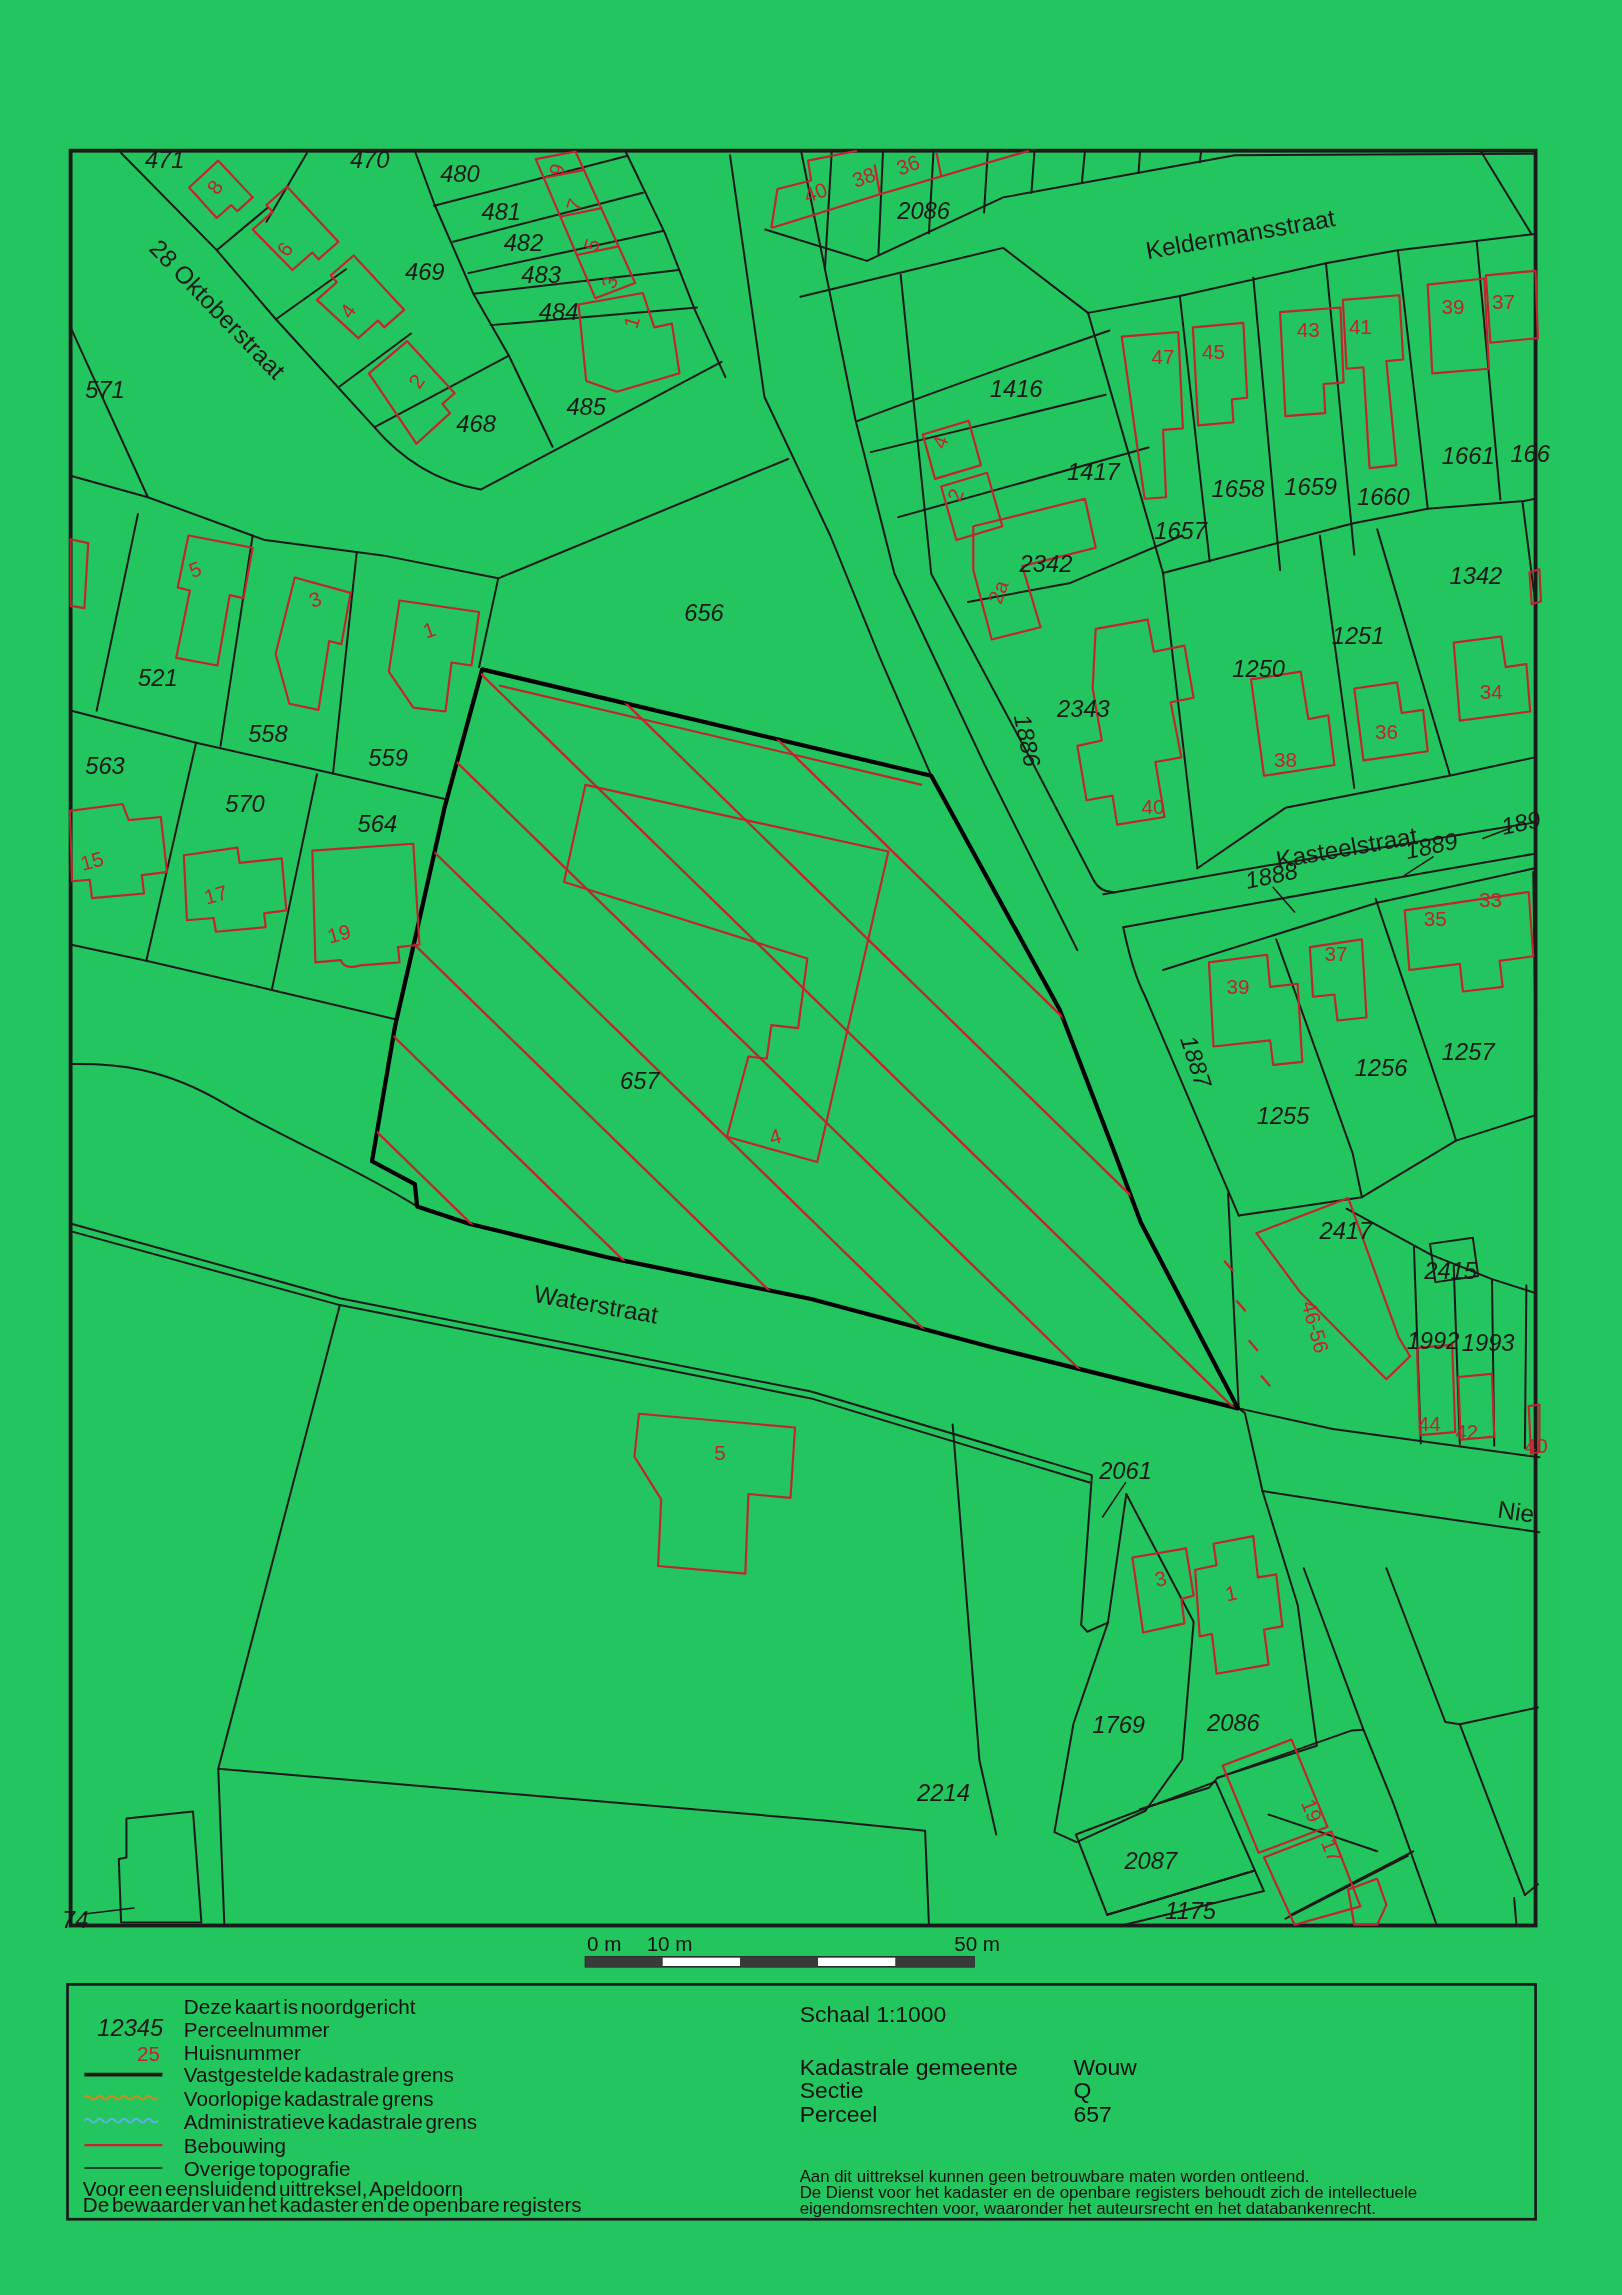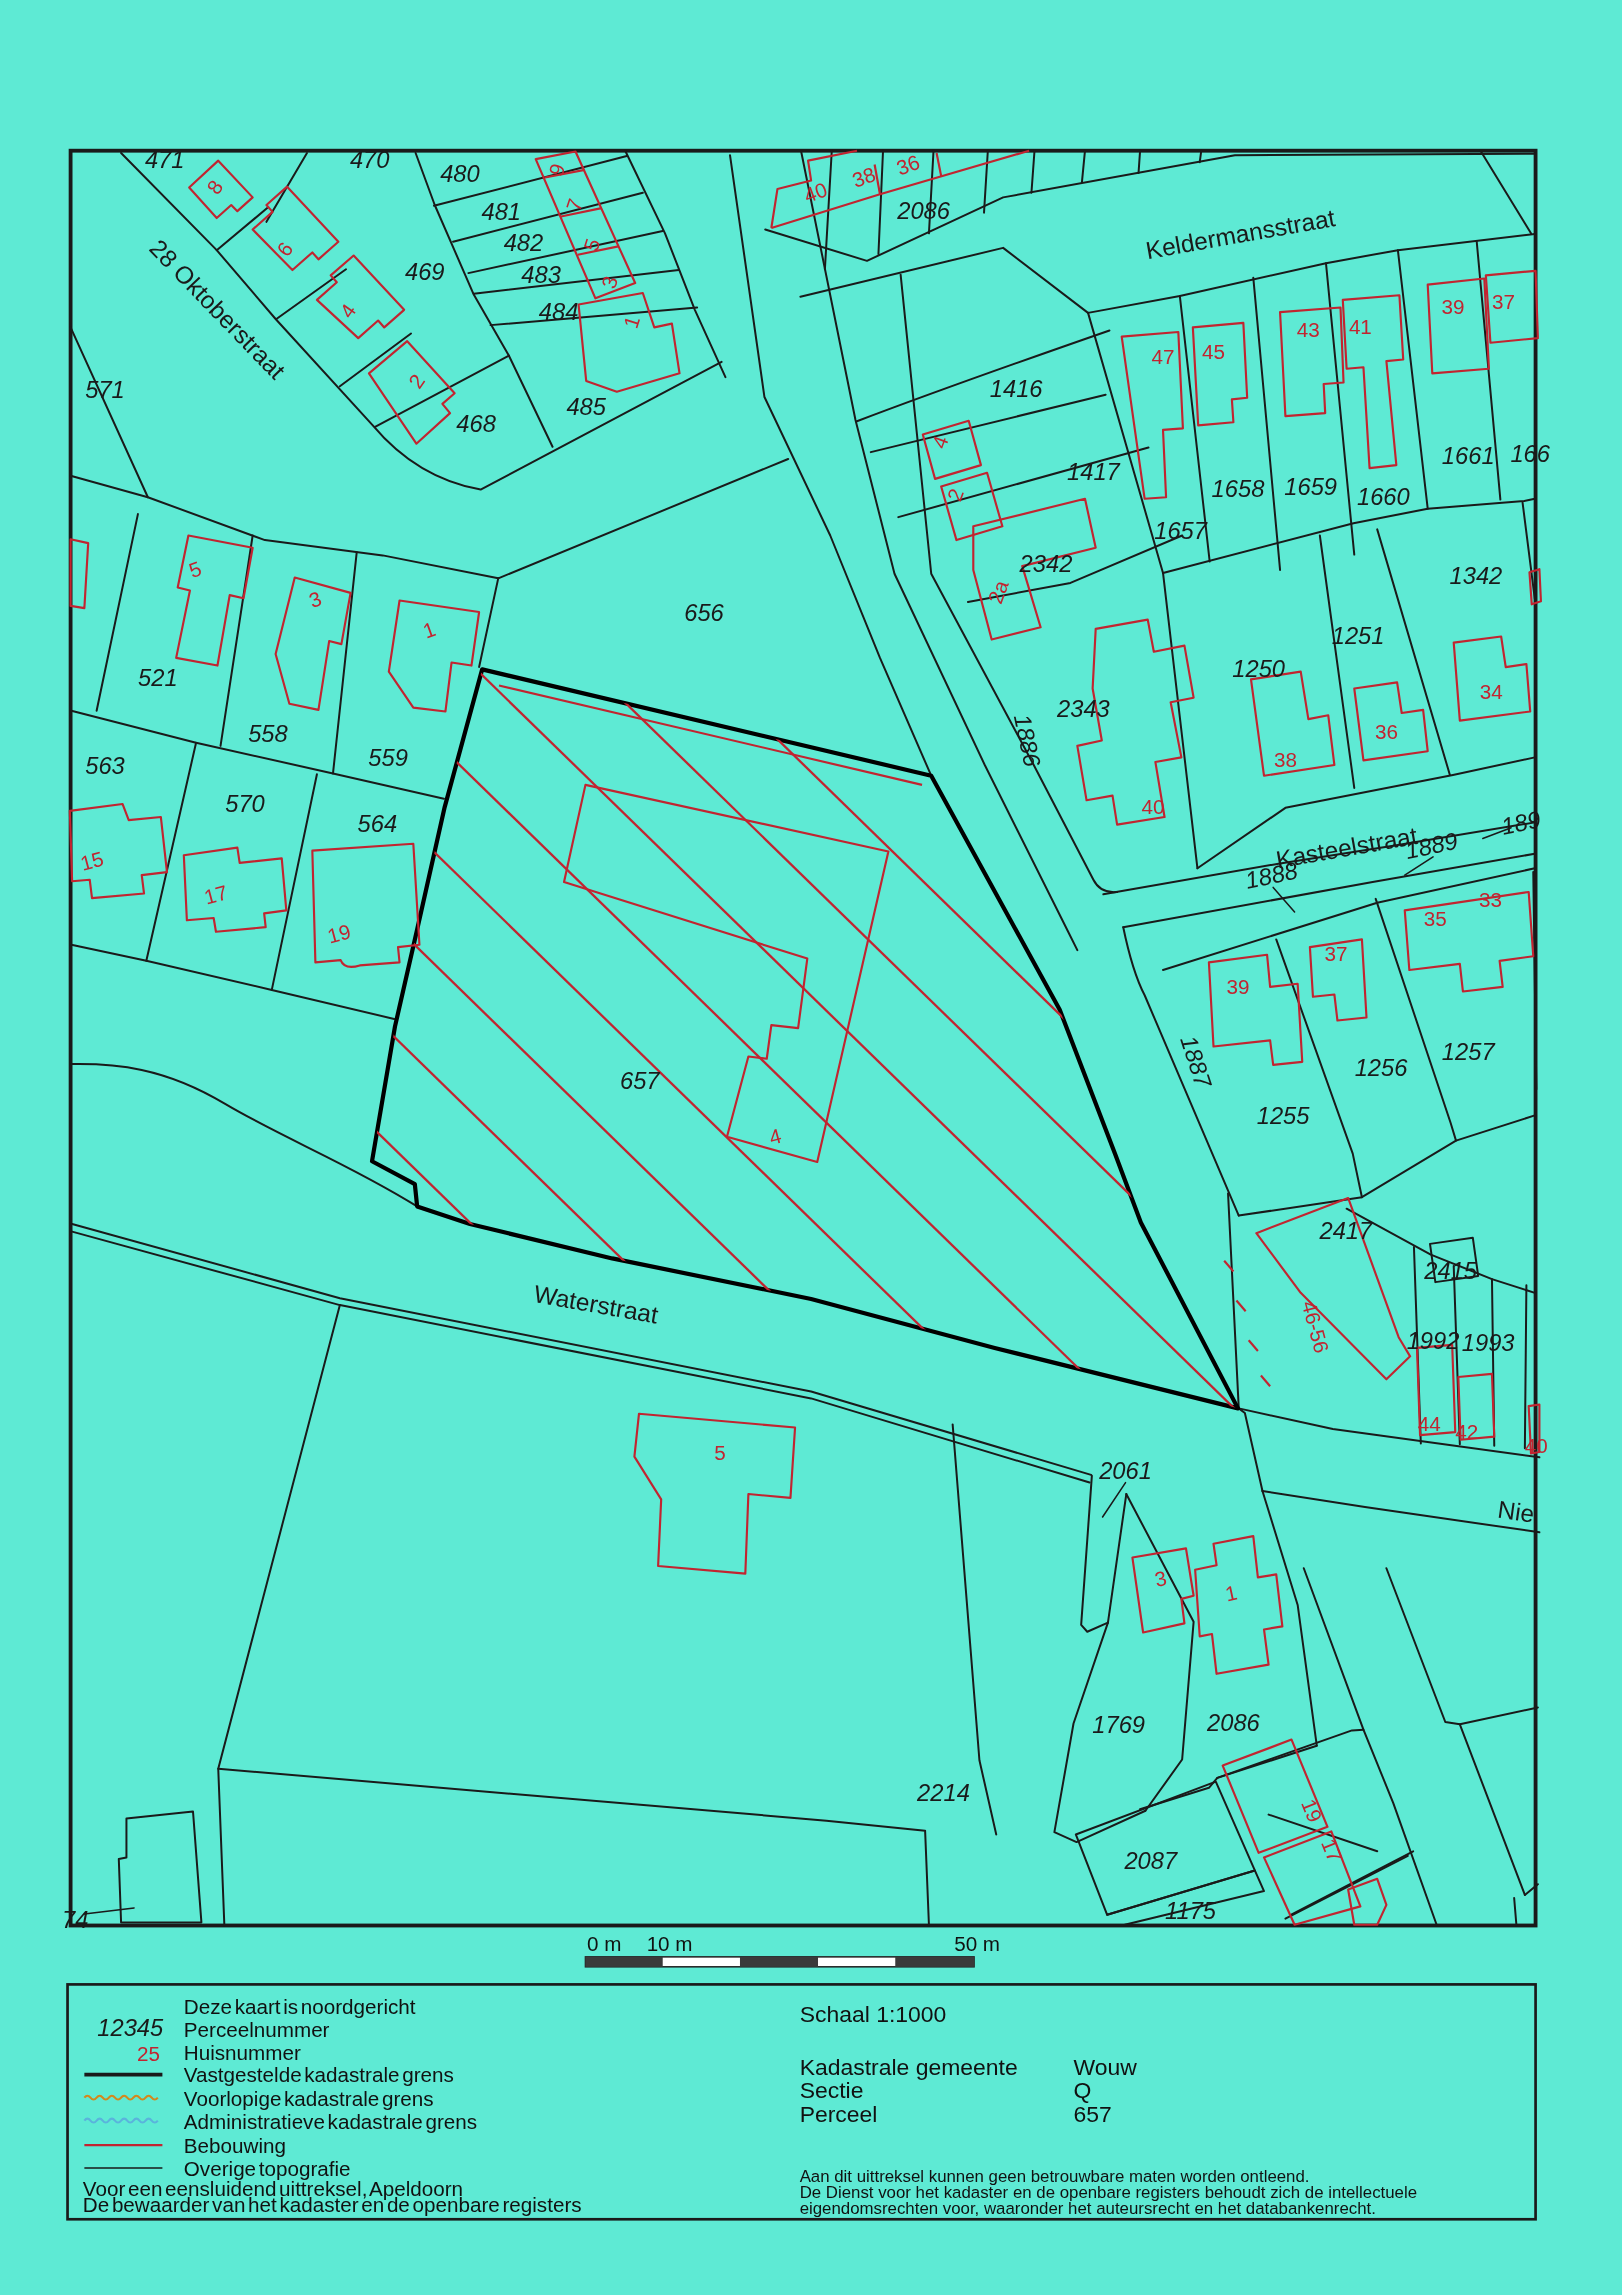--- a/index.html
+++ b/index.html
@@ -1,16 +1,16 @@
 <!DOCTYPE html>
 <html style="font-size:12.2px"><head>
 <meta charset="utf-8">
 <style>
   html,body{margin:0;padding:0;background:#ffffff;}
-  .page{width:1623px;height:2295px;position:relative;background:#5eead4;overflow:hidden;text-decoration:underline;}
+  .page{width:1623px;height:2295px;position:relative;background:#22c55e;overflow:hidden;text-decoration:underline;}
   svg{position:absolute;top:0;left:0;}
   text{font-family:"Liberation Sans", sans-serif;}
   .pn{font-style:italic;fill:#1a1a1a;font-size:31px;}
   .st{fill:#1a1a1a;font-size:32px;}
   .hn{fill:#c22430;font-size:27px;}
   .lg{fill:#111;font-size:27px;}
 </style>
 </head>
 <body>
 <div class="page">

